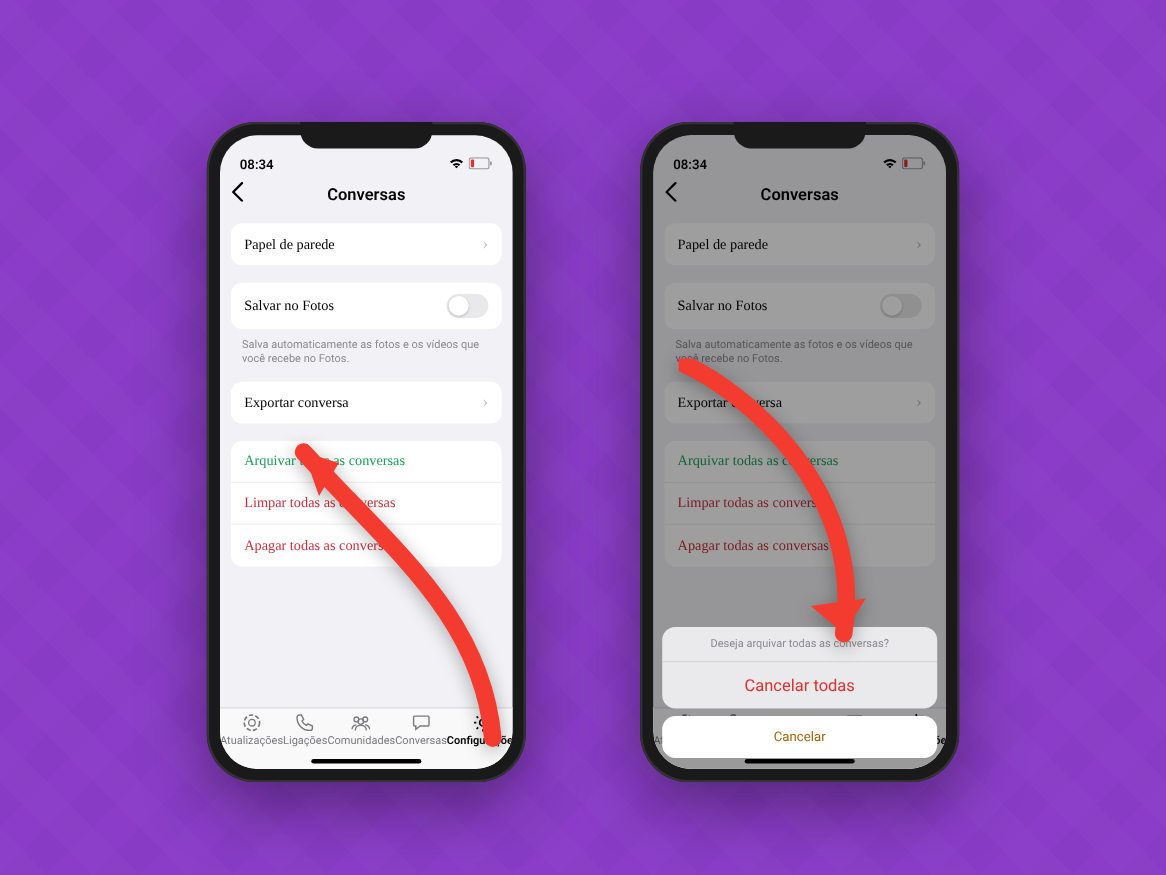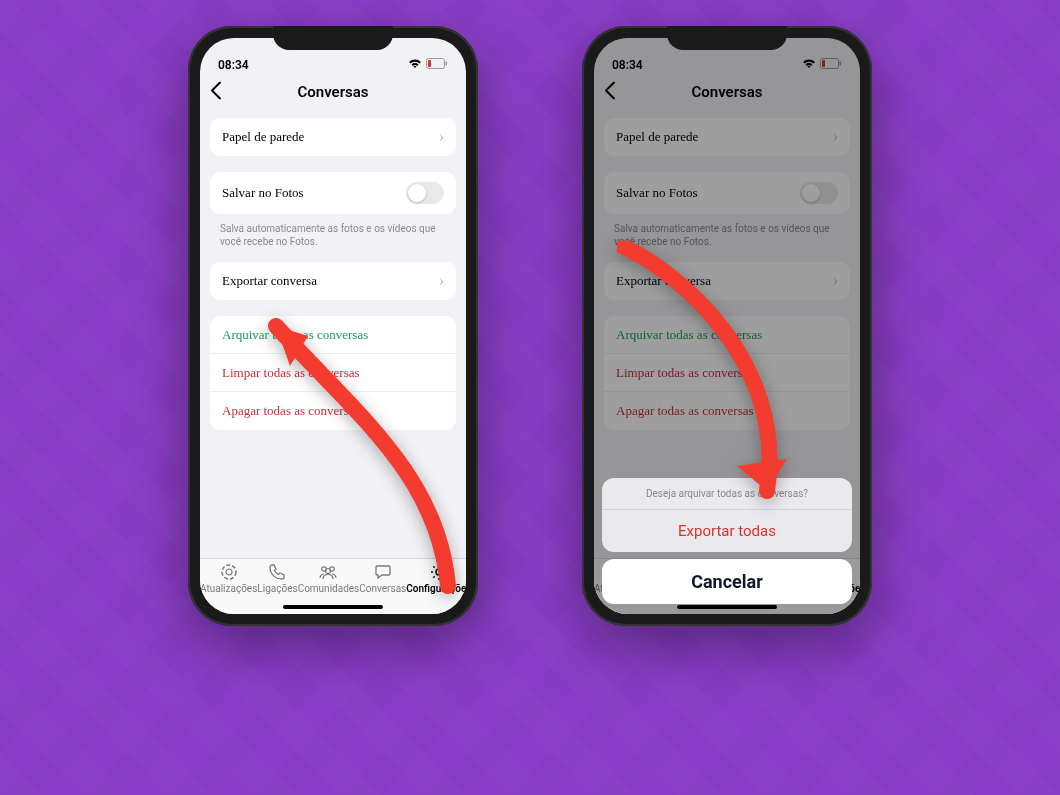--- a/index.html
+++ b/index.html
@@ -12,21 +12,21 @@
     font-family: -apple-system, BlinkMacSystemFont, "Segoe UI", Roboto, Helvetica, Arial, sans-serif;
   }
   
   .bg-pattern {
     position: absolute; inset:0;
     background:
       repeating-linear-gradient(45deg, rgba(255,255,255,0.03) 0 30px, rgba(255,255,255,0) 30px 60px),
       repeating-linear-gradient(-45deg, rgba(0,0,0,0.03) 0 30px, rgba(0,0,0,0) 30px 60px);
     opacity:0.5;
   }
-  .stage { position:absolute; inset:0; display:flex; justify-content:center; gap:104px;margin-top:26px; }
+  .stage { position:absolute; inset:0; display:flex; align-items:center; justify-content:center; gap:104px;margin-top:26px; }
 
   .phone {
     width: 290px;
     height: 600px;
     background: #1a1a1a;
     border-radius: 44px;
     padding: 12px;
     box-shadow: 0 20px 60px rgba(0,0,0,0.4), inset 0 0 0 2px #333;
     position: relative;
   }
@@ -147,22 +147,22 @@
     text-align:center; font-size:10px; color:#8a8a8e;
     padding:10px 8px;
     border-bottom:1px solid #d4d4d8;
   }
   .sheet-btn {
     text-align:center; font-size:15px; padding:12px;
     color:#d9322f;
   }
   .sheet-cancel {
     background:#fff; border-radius:12px;
-    text-align:center; font-size:18px; font-weight:700;
-    color:#0f172a; padding:12px;
+    text-align:center; font-size:12px; font-weight:400;
+    color:#a16207; padding:12px;
   }
 
   
   .arrow { position:absolute; z-index:60; pointer-events:none; }
   .arrow svg { filter: drop-shadow(0 4px 8px rgba(0,0,0,0.3)); }
 
 </style>
 </head>
 <body>
 
@@ -413,21 +413,21 @@
           </span>
           <span>Configurações</span>
         </div>
       </div>
 
       <div class="dim-overlay"></div>
 
       <div class="action-sheet">
         <div class="sheet-group">
           <div class="sheet-title">Deseja arquivar todas as conversas?</div>
-          <div class="sheet-btn">Exportar todas</div>
+          <div class="sheet-btn">Cancelar todas</div>
         </div>
         <div class="sheet-cancel">Cancelar</div>
       </div>
 
       <div class="home-indicator" style="z-index:20;"></div>
     </div>
 
     <div class="arrow" style="left:35px; top:215px;">
       <svg width="200" height="280" viewBox="0 0 200 280">
         <path d="M5 5 C 60 30, 170 120, 150 250" stroke="#f43b2f" stroke-width="16" fill="none" stroke-linecap="round"></path>

